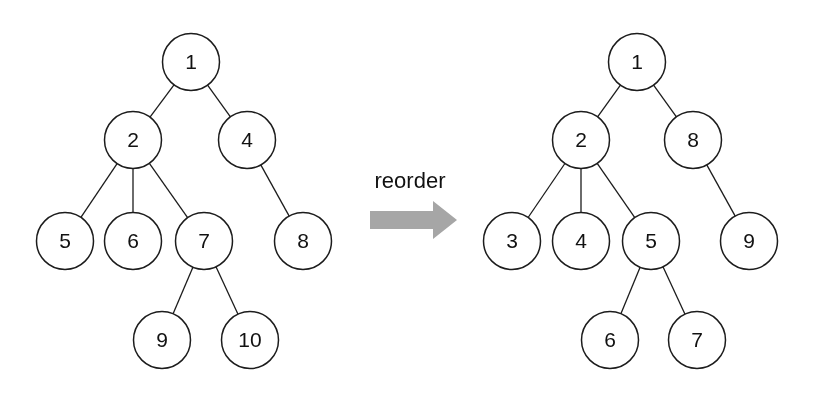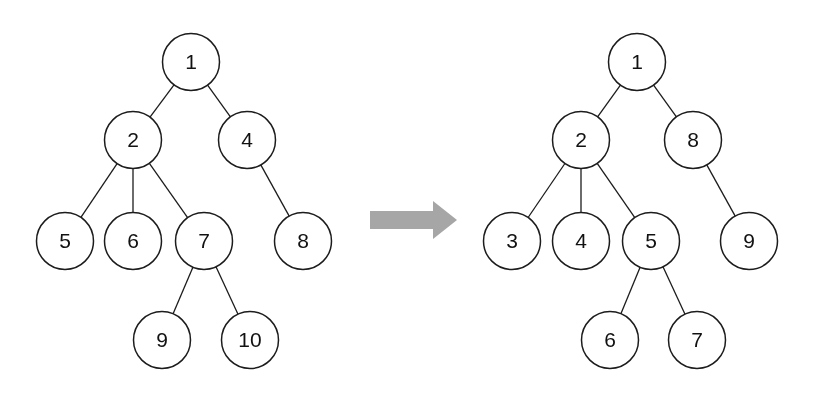--- a/index.html
+++ b/index.html
@@ -88,13 +88,14 @@
         <text x="651" y="241" text-anchor="middle" dy="0.35em" font-size="21" font-family="&quot;Liberation Sans&quot;, sans-serif" fill="#111111">5</text>
         <circle cx="749" cy="241" r="28.5" fill="#ffffff" stroke="#1c1c1c" stroke-width="1.5"></circle>
         <text x="749" y="241" text-anchor="middle" dy="0.35em" font-size="21" font-family="&quot;Liberation Sans&quot;, sans-serif" fill="#111111">9</text>
         <circle cx="610" cy="340" r="28.5" fill="#ffffff" stroke="#1c1c1c" stroke-width="1.5"></circle>
         <text x="610" y="340" text-anchor="middle" dy="0.35em" font-size="21" font-family="&quot;Liberation Sans&quot;, sans-serif" fill="#111111">6</text>
         <circle cx="697" cy="340" r="28.5" fill="#ffffff" stroke="#1c1c1c" stroke-width="1.5"></circle>
         <text x="697" y="340" text-anchor="middle" dy="0.35em" font-size="21" font-family="&quot;Liberation Sans&quot;, sans-serif" fill="#111111">7</text>
       </g>
       <polygon points="370,211 433,211 433,201 457,220 433,239 433,229 370,229" fill="#a6a6a6"></polygon>
     </svg>
+  <div class="arrow-label" style="color: rgb(17, 17, 17);">reorder</div>
 </div>
 
 </body></html>

